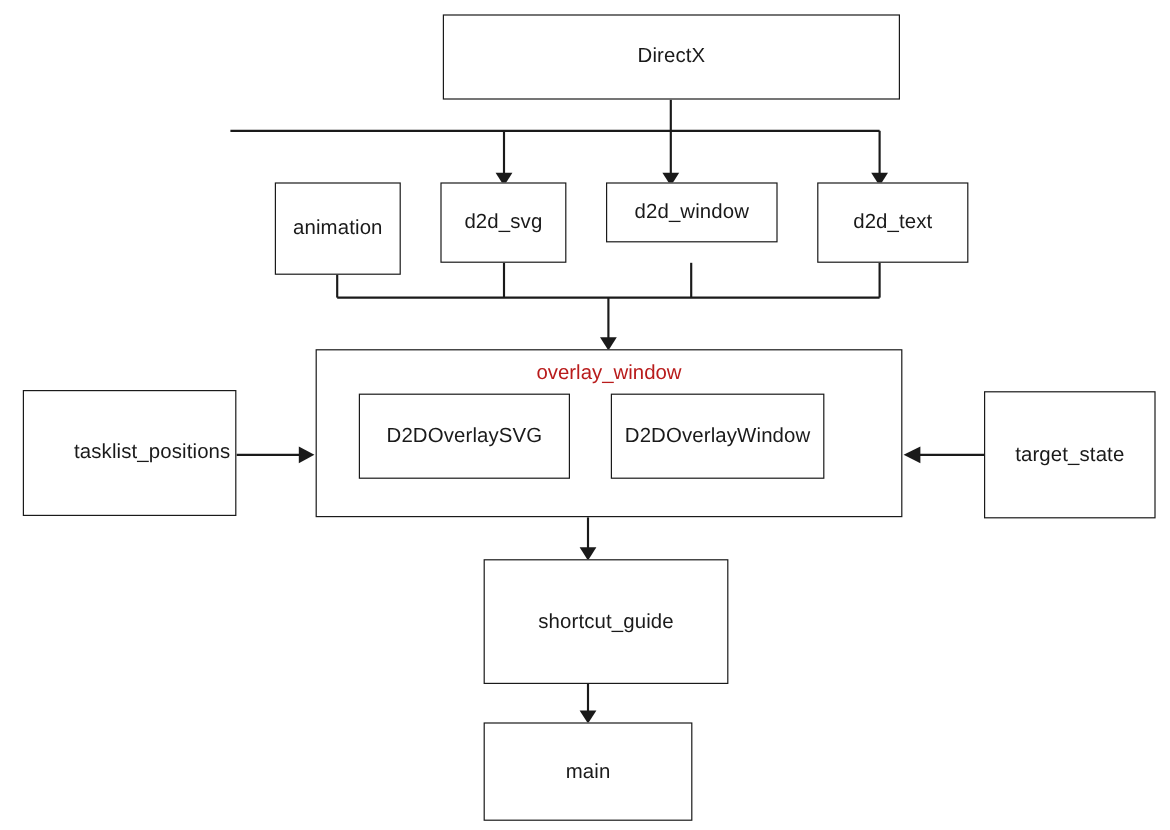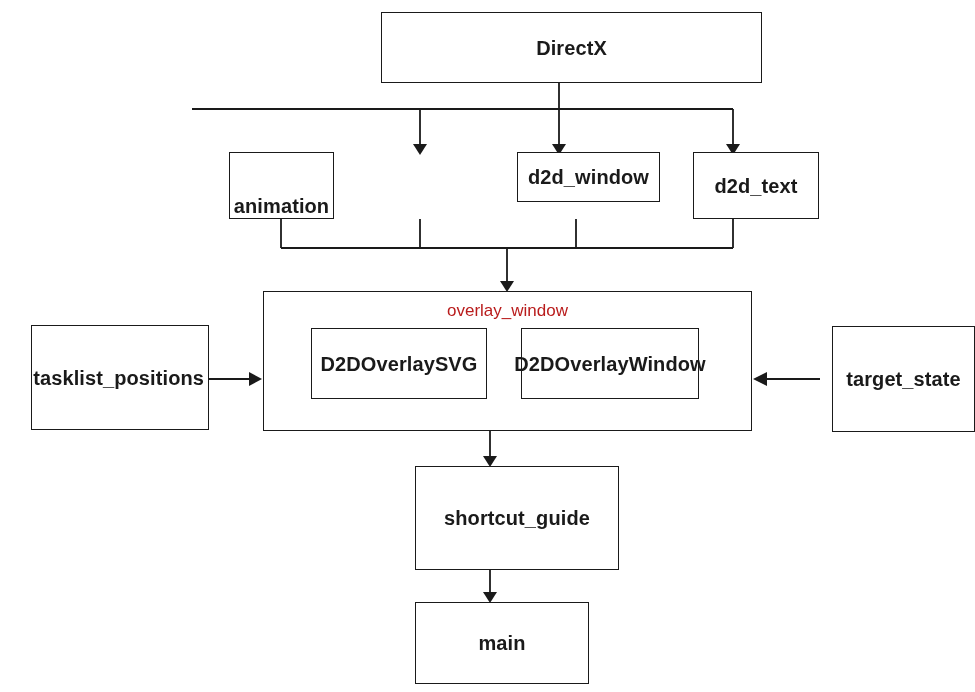--- a/index.html
+++ b/index.html
@@ -18,27 +18,26 @@
   }
   .node {
     position: absolute;
     box-sizing: border-box;
     border: 1.6px solid #1a1a1a;
     background: #ffffff;
     display: flex;
     align-items: center;
     justify-content: center;
     color: #1a1a1a;
-    font-size: 20px;
-    font-weight: 700;
+    font-size: 17px;
+    font-weight: 400;
     letter-spacing: 0.1px;
     line-height: 1.2;
     text-align: center;
     z-index: 2;
-    margin-left: 12px;
   }
   .node-label {
     display: block;
     padding: 0 4px;
     white-space: nowrap;
   }
   
   .group {
     position: absolute;
     box-sizing: border-box;
@@ -143,24 +142,27 @@
     <g>
       <line x1="490" y1="570" x2="490" y2="594"></line>
       <polygon class="arrowhead" points="483,592 497,592 490,603"></polygon>
     </g>
   </svg>
 
   <div class="node" style="left:369px; top:12px; width:381px; height:71px;">
     <span class="node-label">DirectX</span>
   </div>
 
-  <div class="node" style="left:217px; top:152px; width:105px; height:67px;align-items:flex-end;">
+  <div class="node" style="left:229px; top:152px; width:105px; height:77px;">
     <span class="node-label">animation</span>
   </div>
 
+  <div class="node" style="left:367px; top:152px; width:105px; height:67px;">
+    <span class="node-label">d2d_svg</span>
+  </div>
 
   <div class="node" style="left:505px; top:152px; width:143px; height:50px;">
     <span class="node-label">d2d_window</span>
   </div>
 
   <div class="node" style="left:681px; top:152px; width:126px; height:67px;">
     <span class="node-label">d2d_text</span>
   </div>
 
   <div class="group" style="left:263px; top:291px; width:489px; height:140px;">

